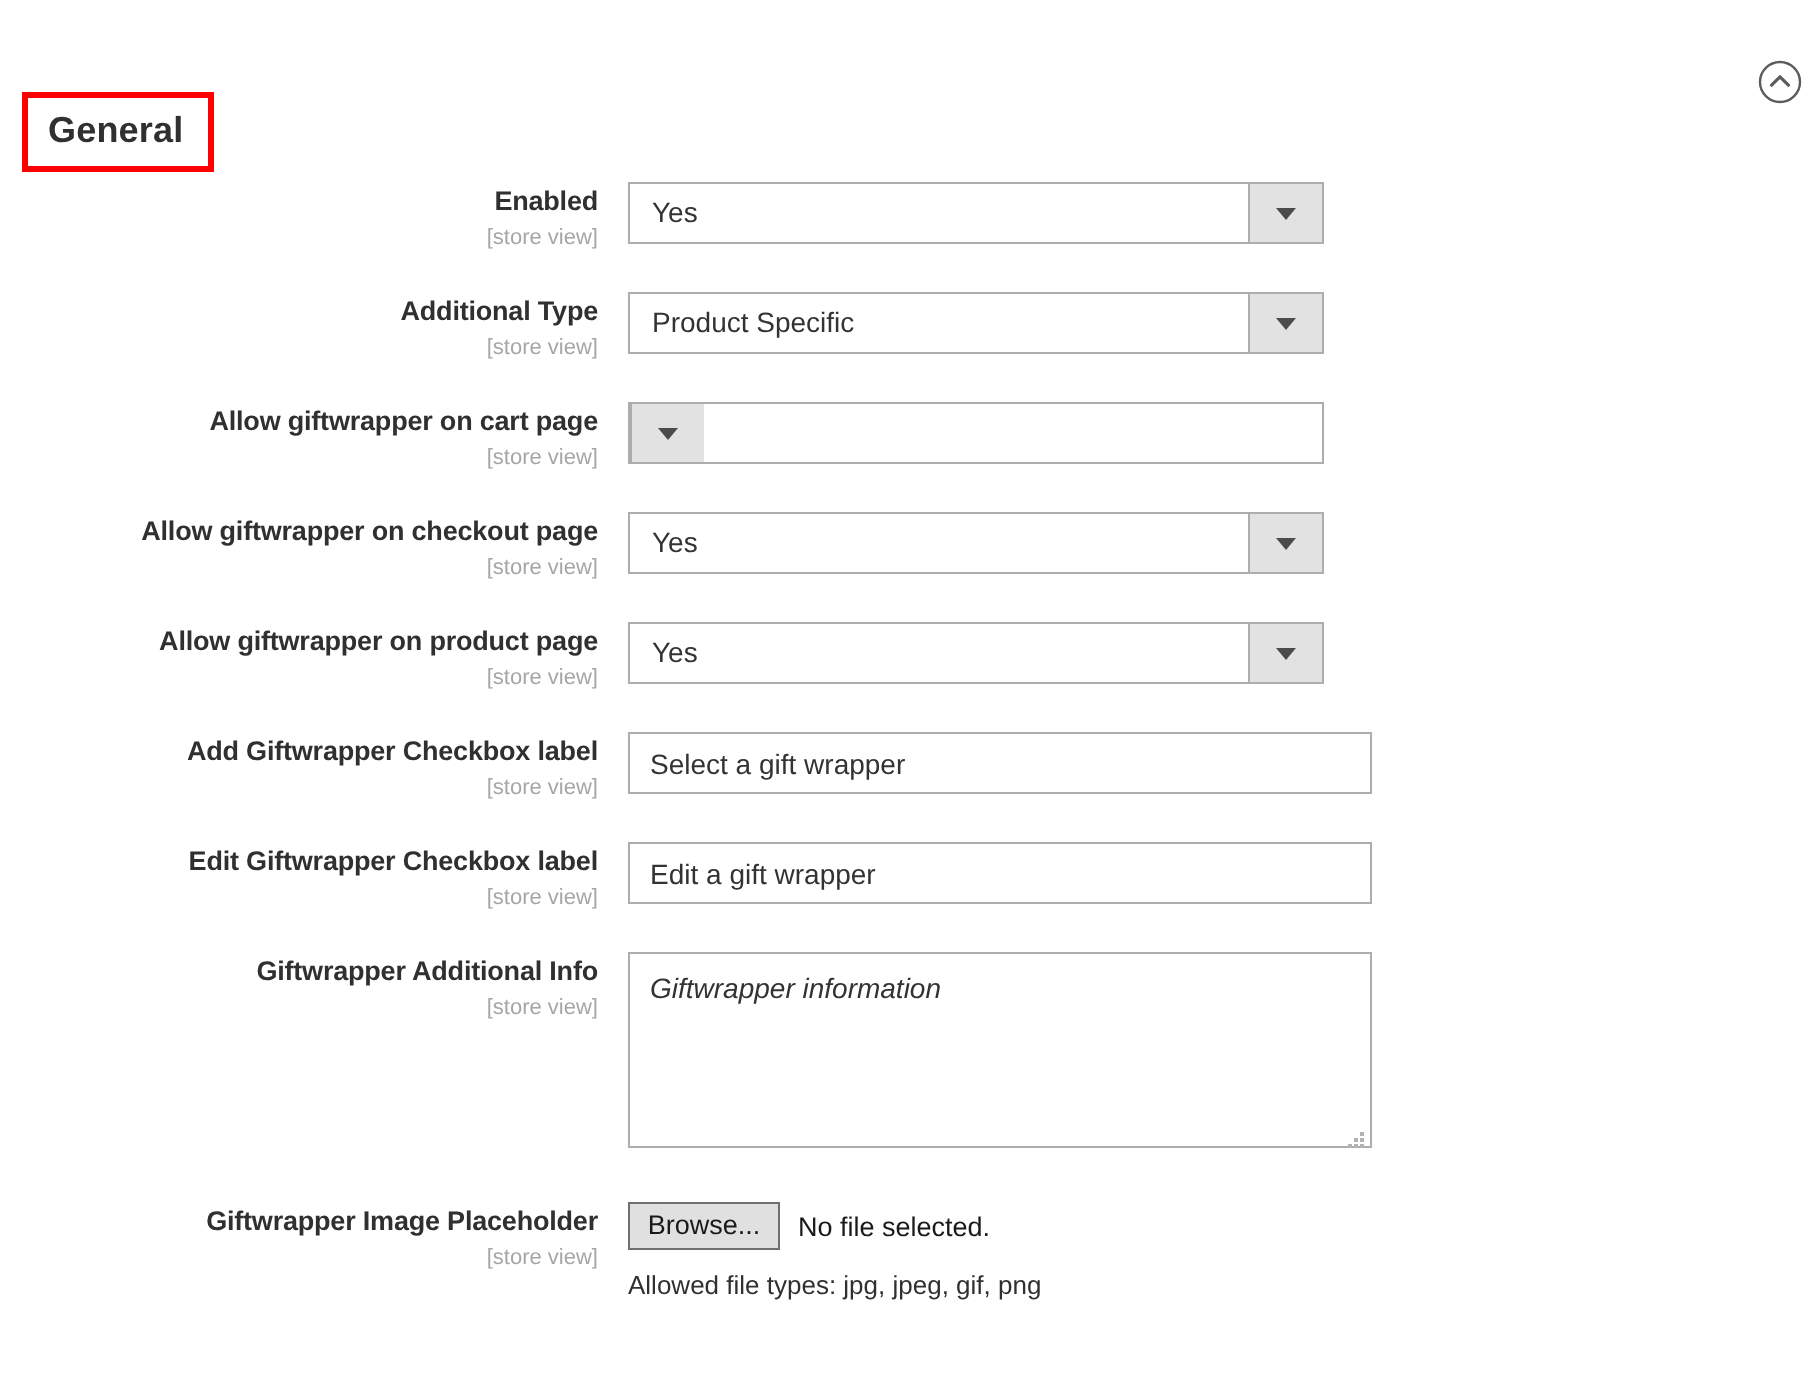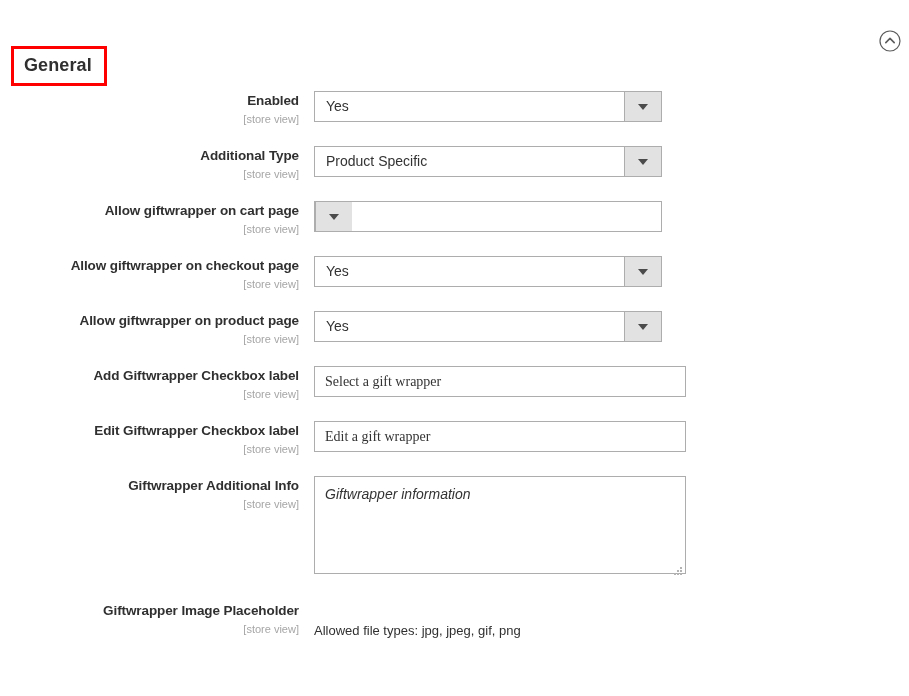--- a/index.html
+++ b/index.html
@@ -148,21 +148,21 @@
     border-top: 6px solid #4b4b4b;
   }
 
   
   .text-input {
     width: 372px;
     height: 31px;
     border: 1px solid #adadad;
     background: #ffffff;
     padding: 0 10px;
-    font-family: Liberation Serif, serif;
+    font-family: Liberation Sans, sans-serif;
     font-size: 14px;
     color: #333333;
     line-height: 29px;
     outline: none;
   }
 
   
   .textarea-wrap {
     position: relative;
     width: 372px;
@@ -221,21 +221,21 @@
   }
 
   .file-status {
     margin-left: 9px;
     font-size: 13.5px;
     color: #1a1a1a;
     white-space: nowrap;
   }
 
   .file-note {
-    margin-top: 22px;
+    margin-top: 10px;
     font-size: 13px;
     color: #303030;
     white-space: nowrap;
   }
 </style>
 </head>
 <body>
 
 <div id="page">
 
@@ -369,18 +369,22 @@
         </div>
       </div>
     </div>
 
     <div class="row file">
       <div class="label-col">
         <span class="field-label">Giftwrapper Image Placeholder</span>
         <span class="scope-label">[store view]</span>
       </div>
       <div class="control-col">
+        <div class="file-row">
+          <button class="browse-btn">Browse...</button>
+          <span class="file-status">No file selected.</span>
+        </div>
         <div class="file-note">Allowed file types: jpg, jpeg, gif, png</div>
       </div>
     </div>
 
   </div>
 </div>
 
 </body></html>

